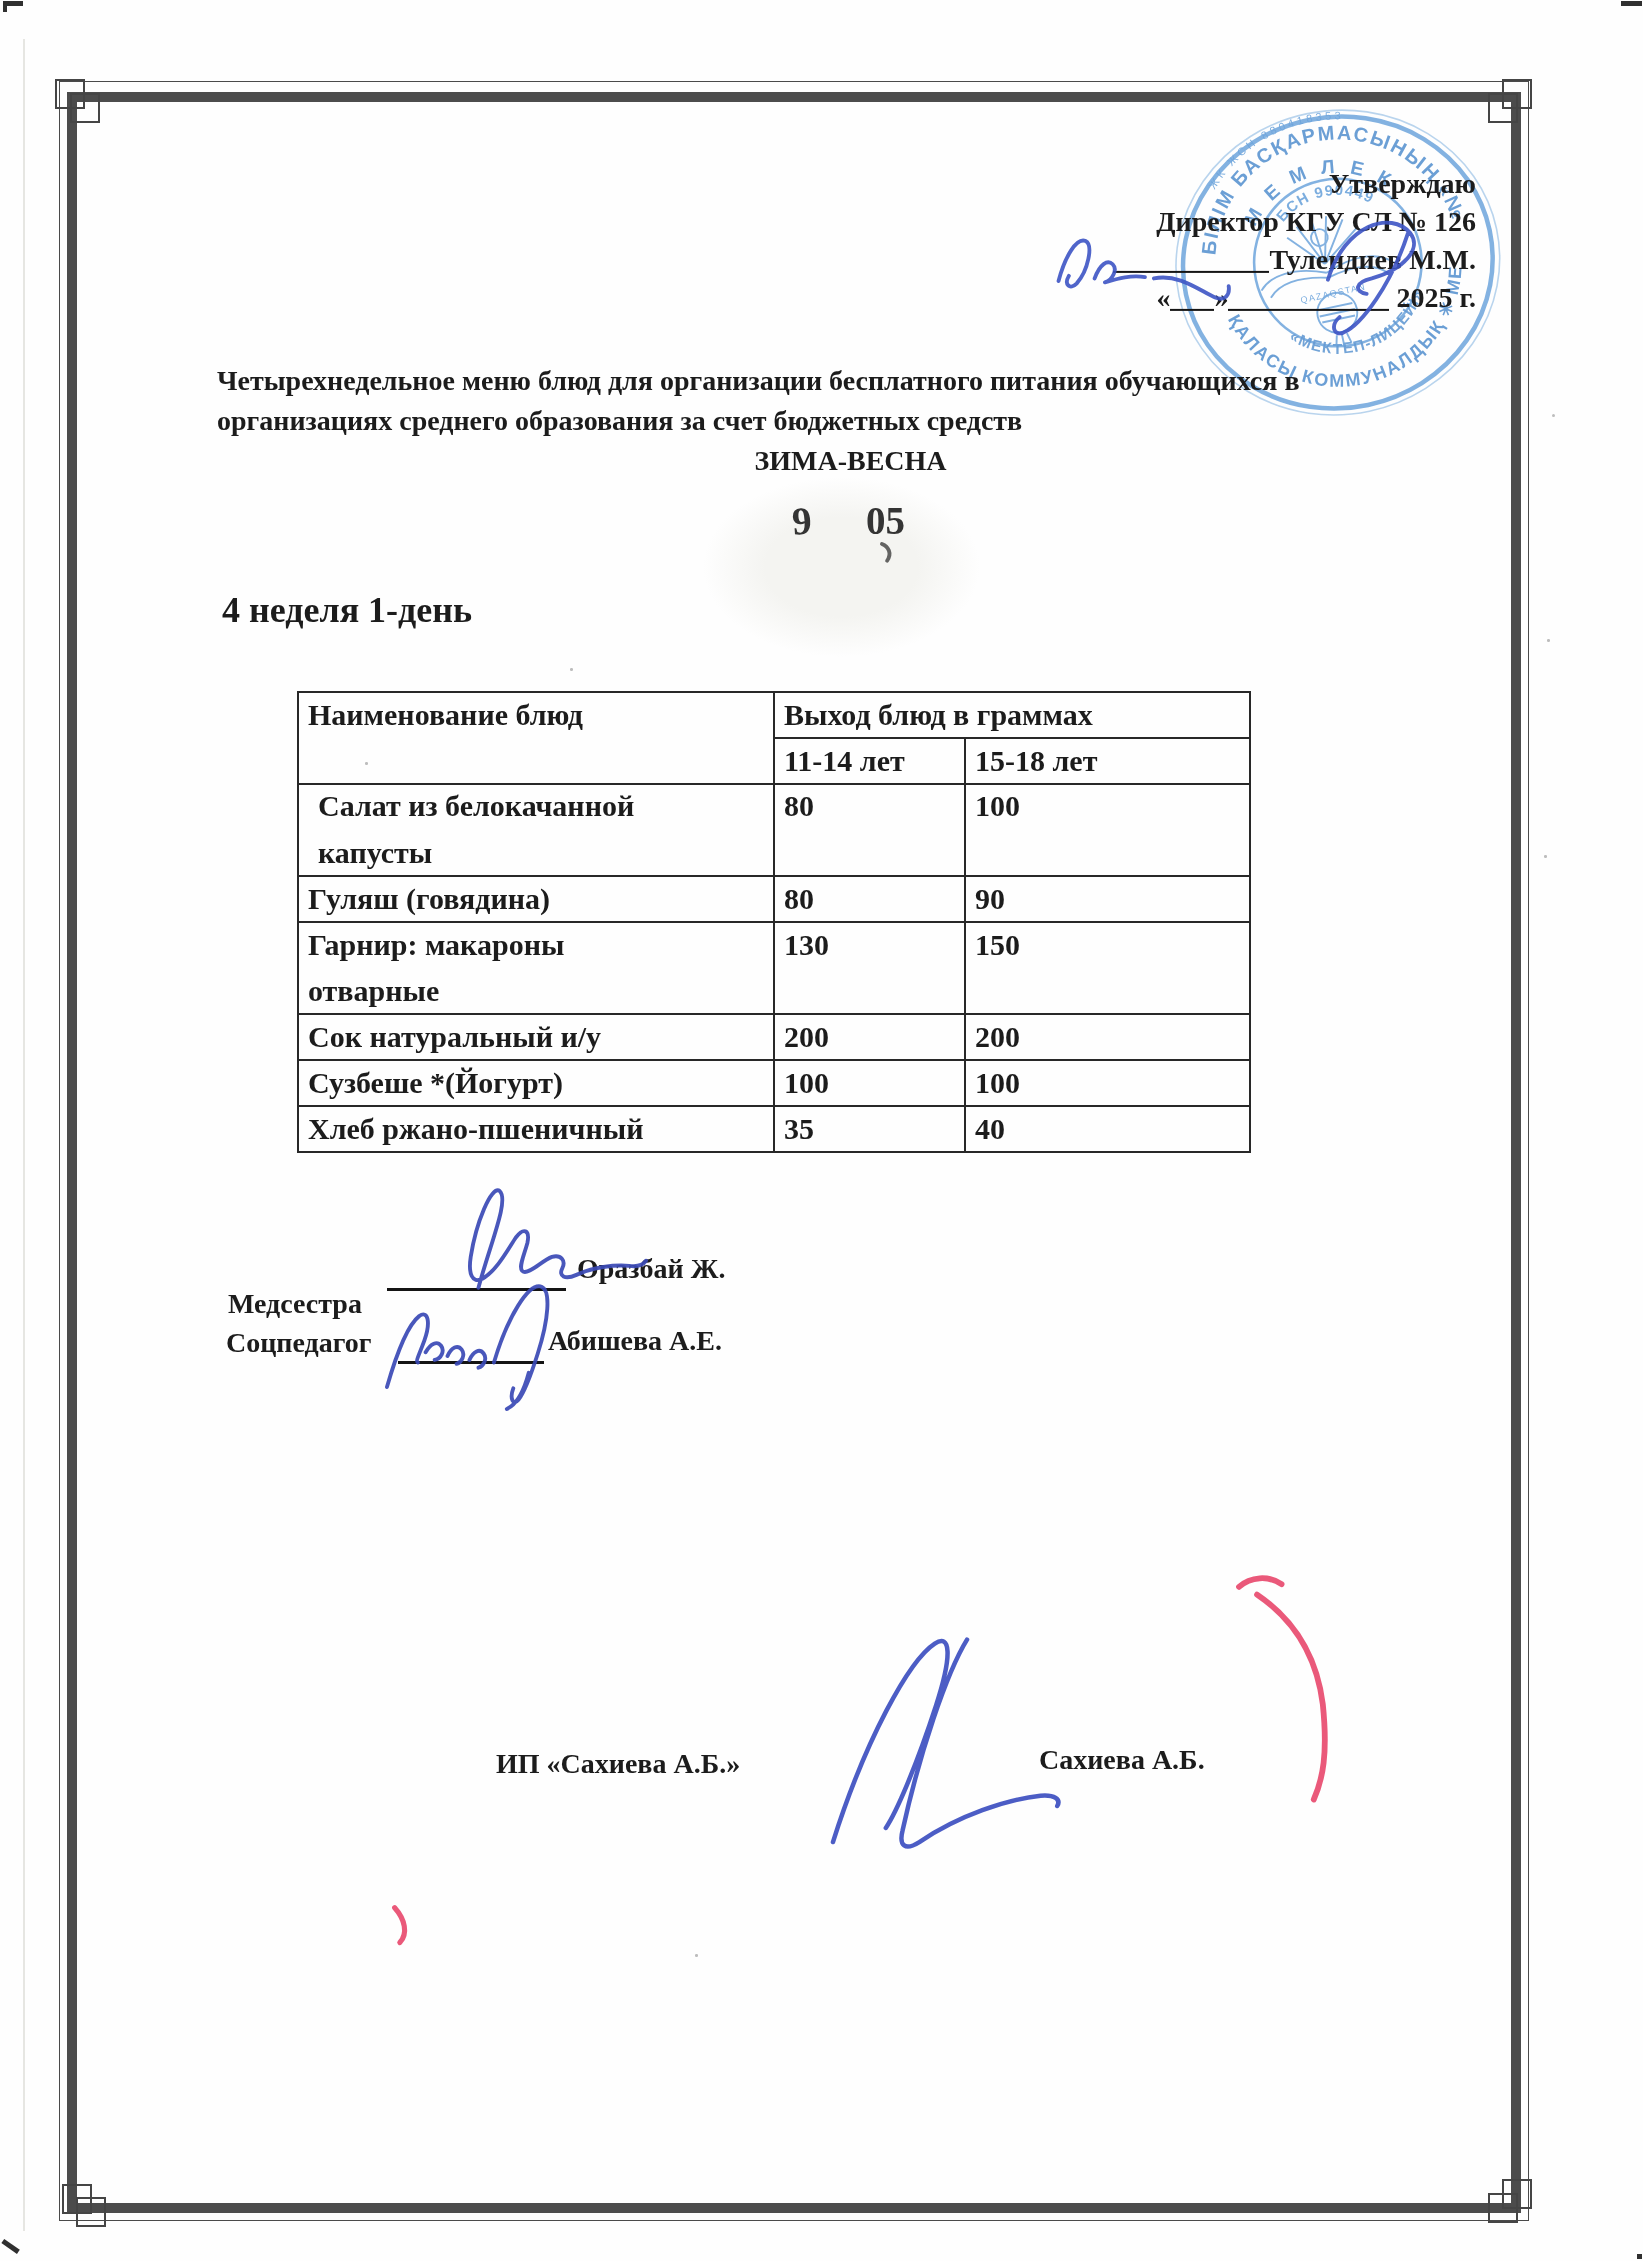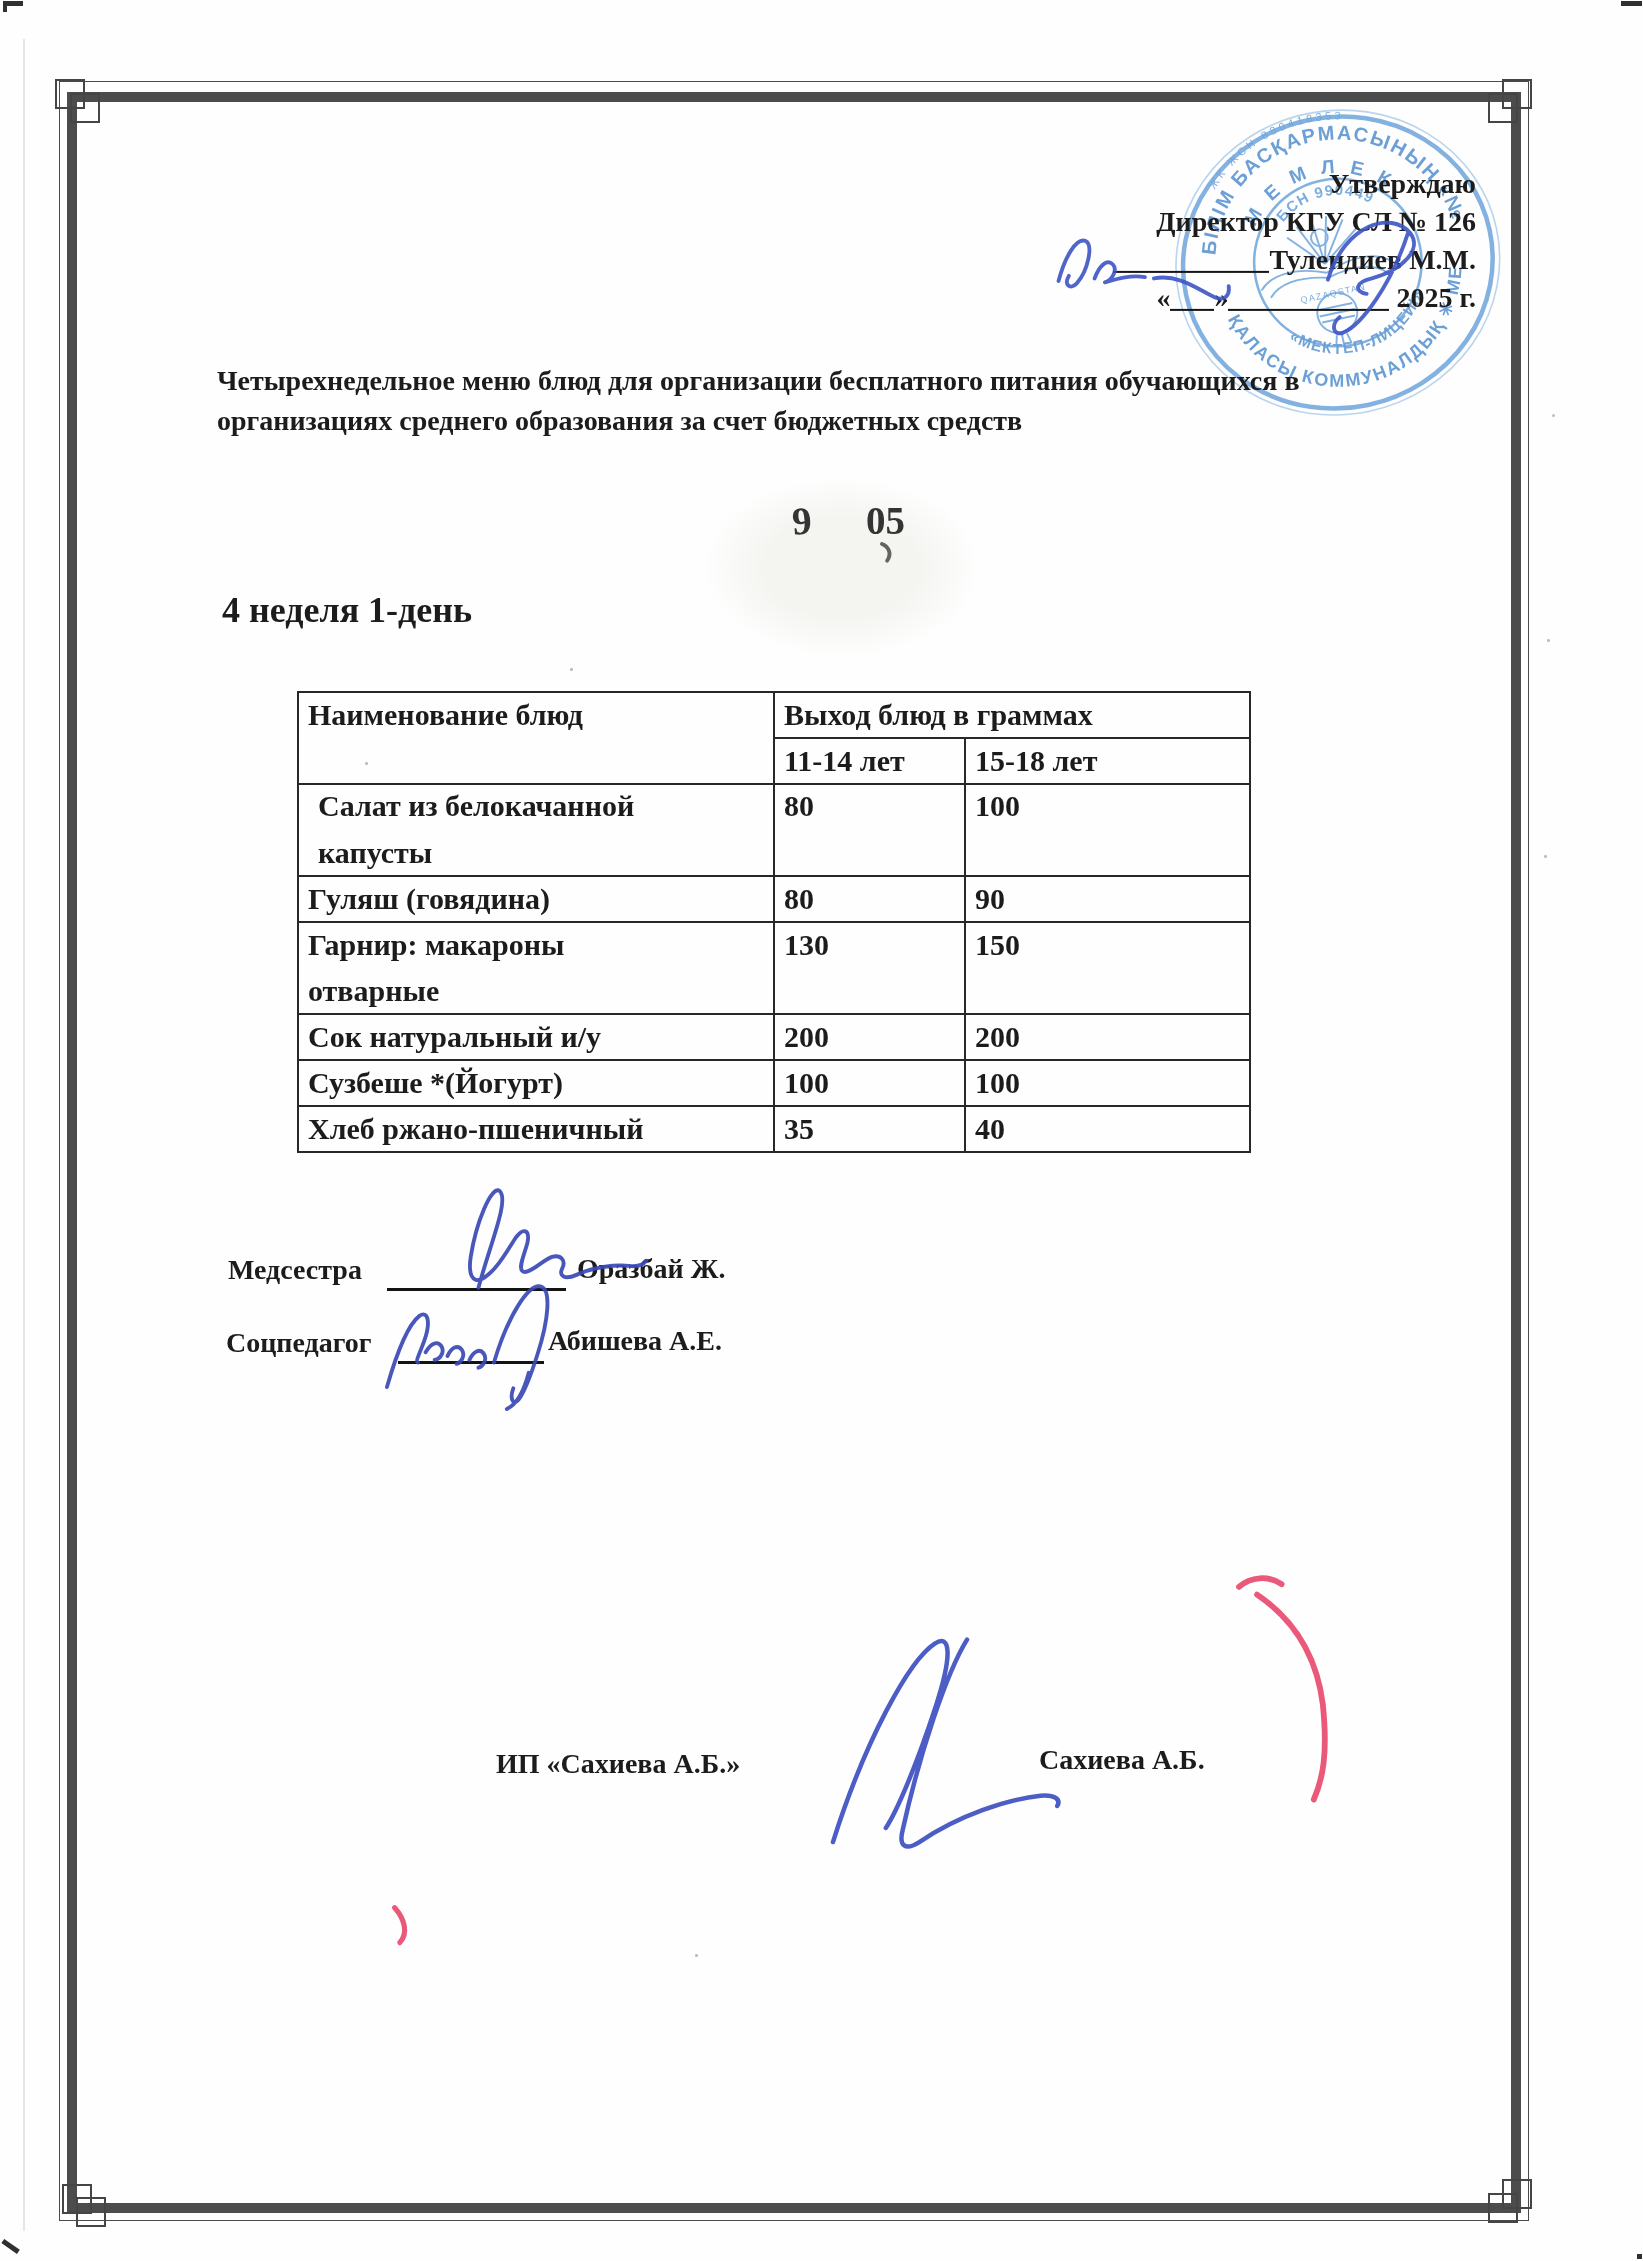--- a/index.html
+++ b/index.html
@@ -116,20 +116,21 @@
       <span class="uline" style="width:156px"></span><span>Тулендиев М.М.</span>
     </div>
     <div>
       <span>«</span><span class="uline" style="width:44px"></span><span>»</span><span class="uline" style="width:161px"></span>&nbsp;<span>2025 г.</span>
     </div>
   </div>
 
   <div class="title-block">
     <div>Четырехнедельное меню блюд для организации бесплатного питания обучающихся в</div>
     <div>организациях среднего образования за счет бюджетных средств</div>
+    <div class="title-season">ЗИМА-ВЕСНА</div>
   </div>
 
   <div class="smudge"></div>
   <div class="frag" style="left:792px;top:498px;transform:rotate(-4deg)">9</div>
   <div class="frag" style="left:866px;top:498px">05</div>
 
   <div class="week-label">4 неделя 1-день</div>
 
   <table class="menu">
     <colgroup>
@@ -188,21 +189,21 @@
         <tr>
           <td style="height: 46px;">
             <div>Хлеб ржано-пшеничный</div>
           </td>
           <td class="num">35</td>
           <td class="num">40</td>
         </tr>
       </tbody>
   </table>
 
-  <div class="sig-label" style="left:228px;top:1254px">Медсестра</div>
+  <div class="sig-label" style="left:228px;top:1288px">Медсестра</div>
   <div class="sig-line" style="left:387px;top:1288px;width:179px"></div>
   <div class="sig-label" style="left:577px;top:1253px">Оразбай Ж.</div>
 
   <div class="sig-label" style="left:226px;top:1327px">Соцпедагог</div>
   <div class="sig-line" style="left:398px;top:1361px;width:146px"></div>
   <div class="sig-label" style="left:548px;top:1325px">Абишева А.Е.</div>
 
   <div class="sig-label" style="left:496px;top:1748px">ИП «Сахиева А.Б.»</div>
   <div class="sig-label" style="left:1039px;top:1744px">Сахиева А.Б.</div>
 

